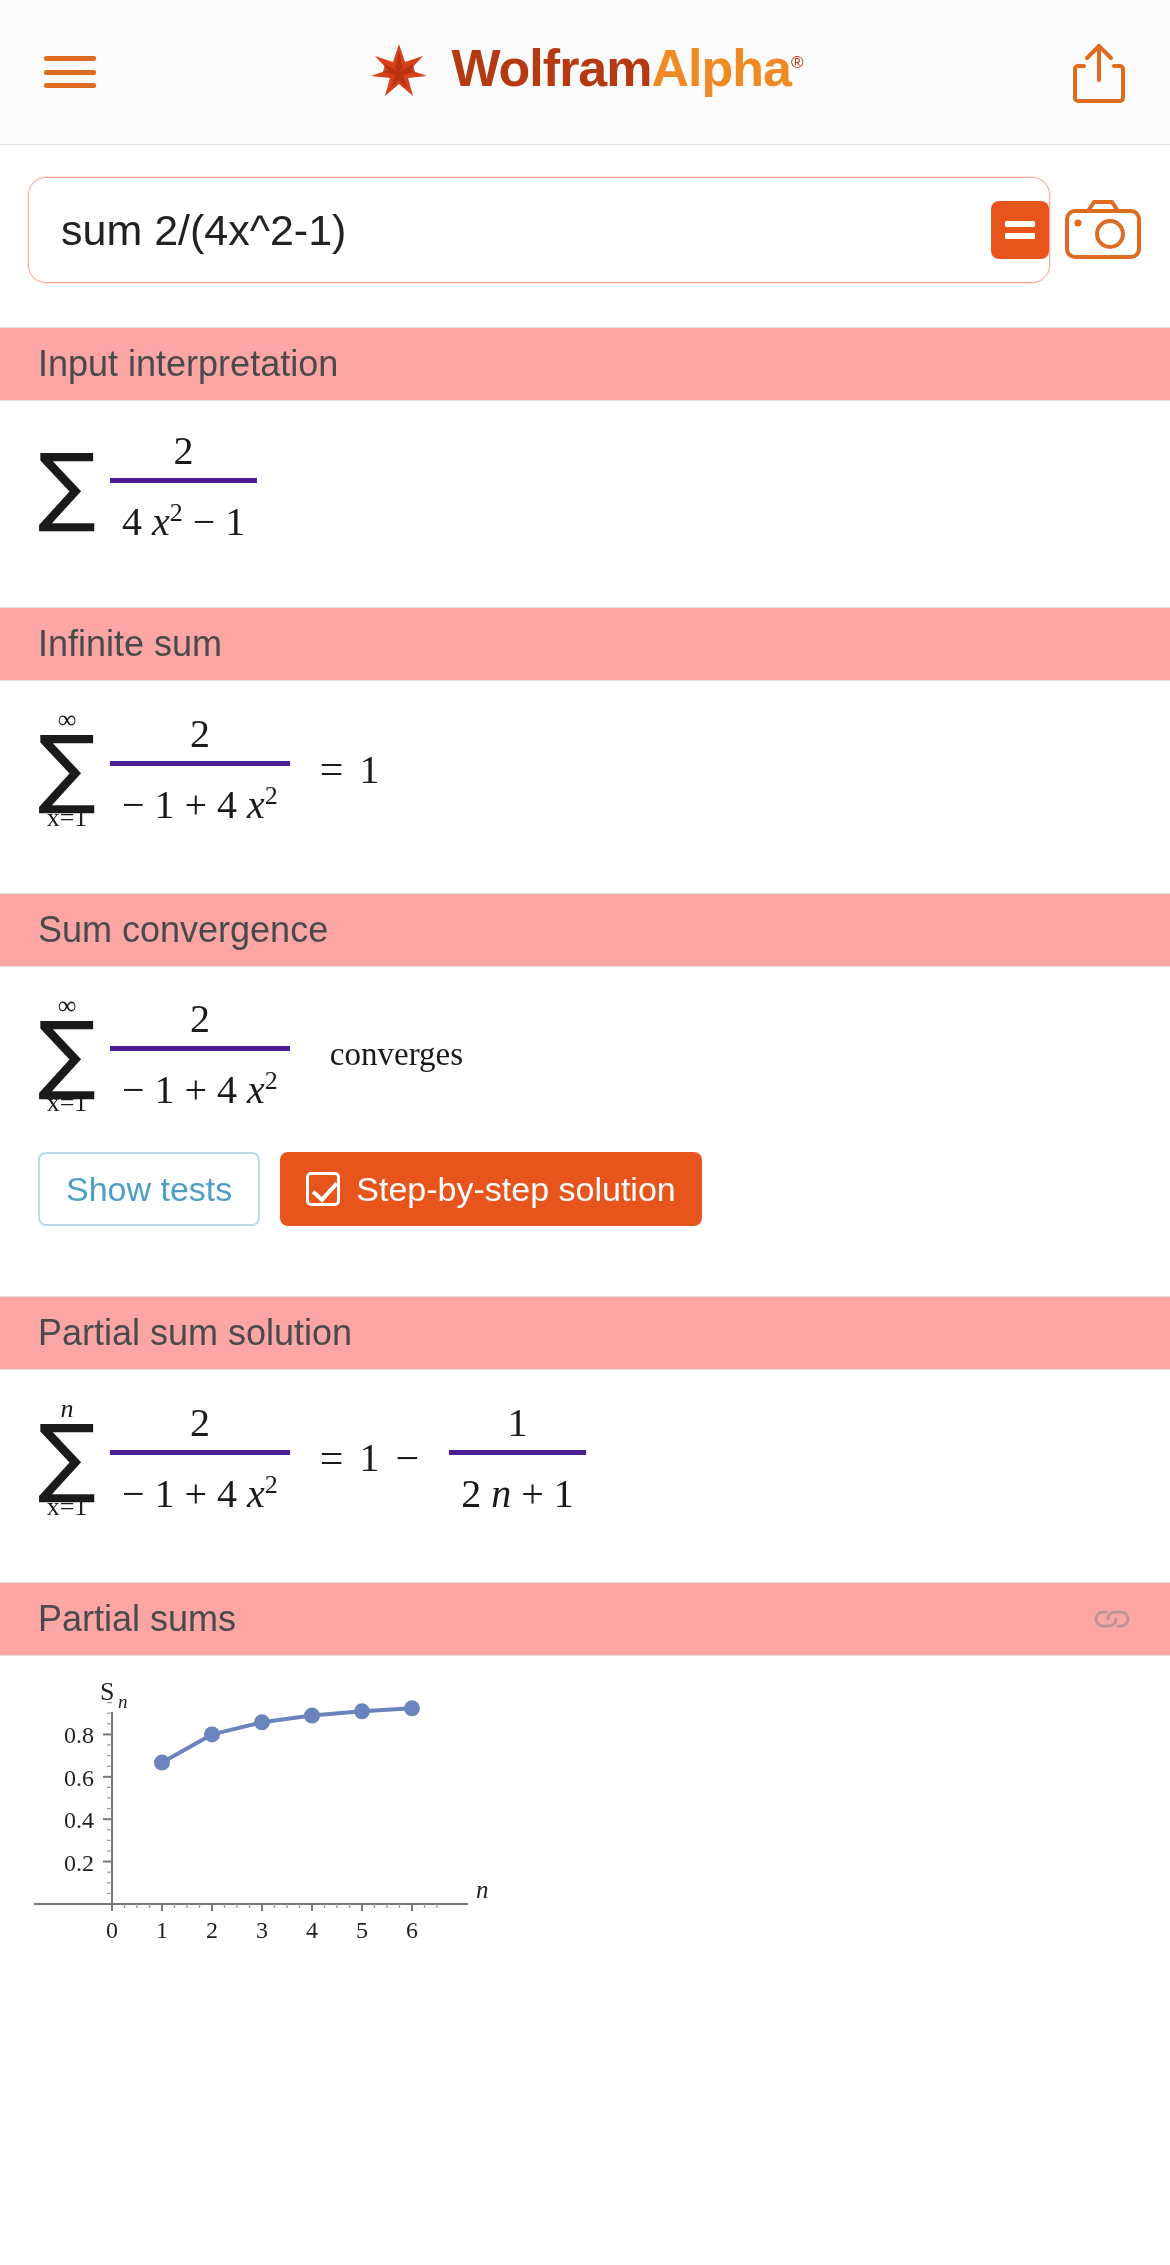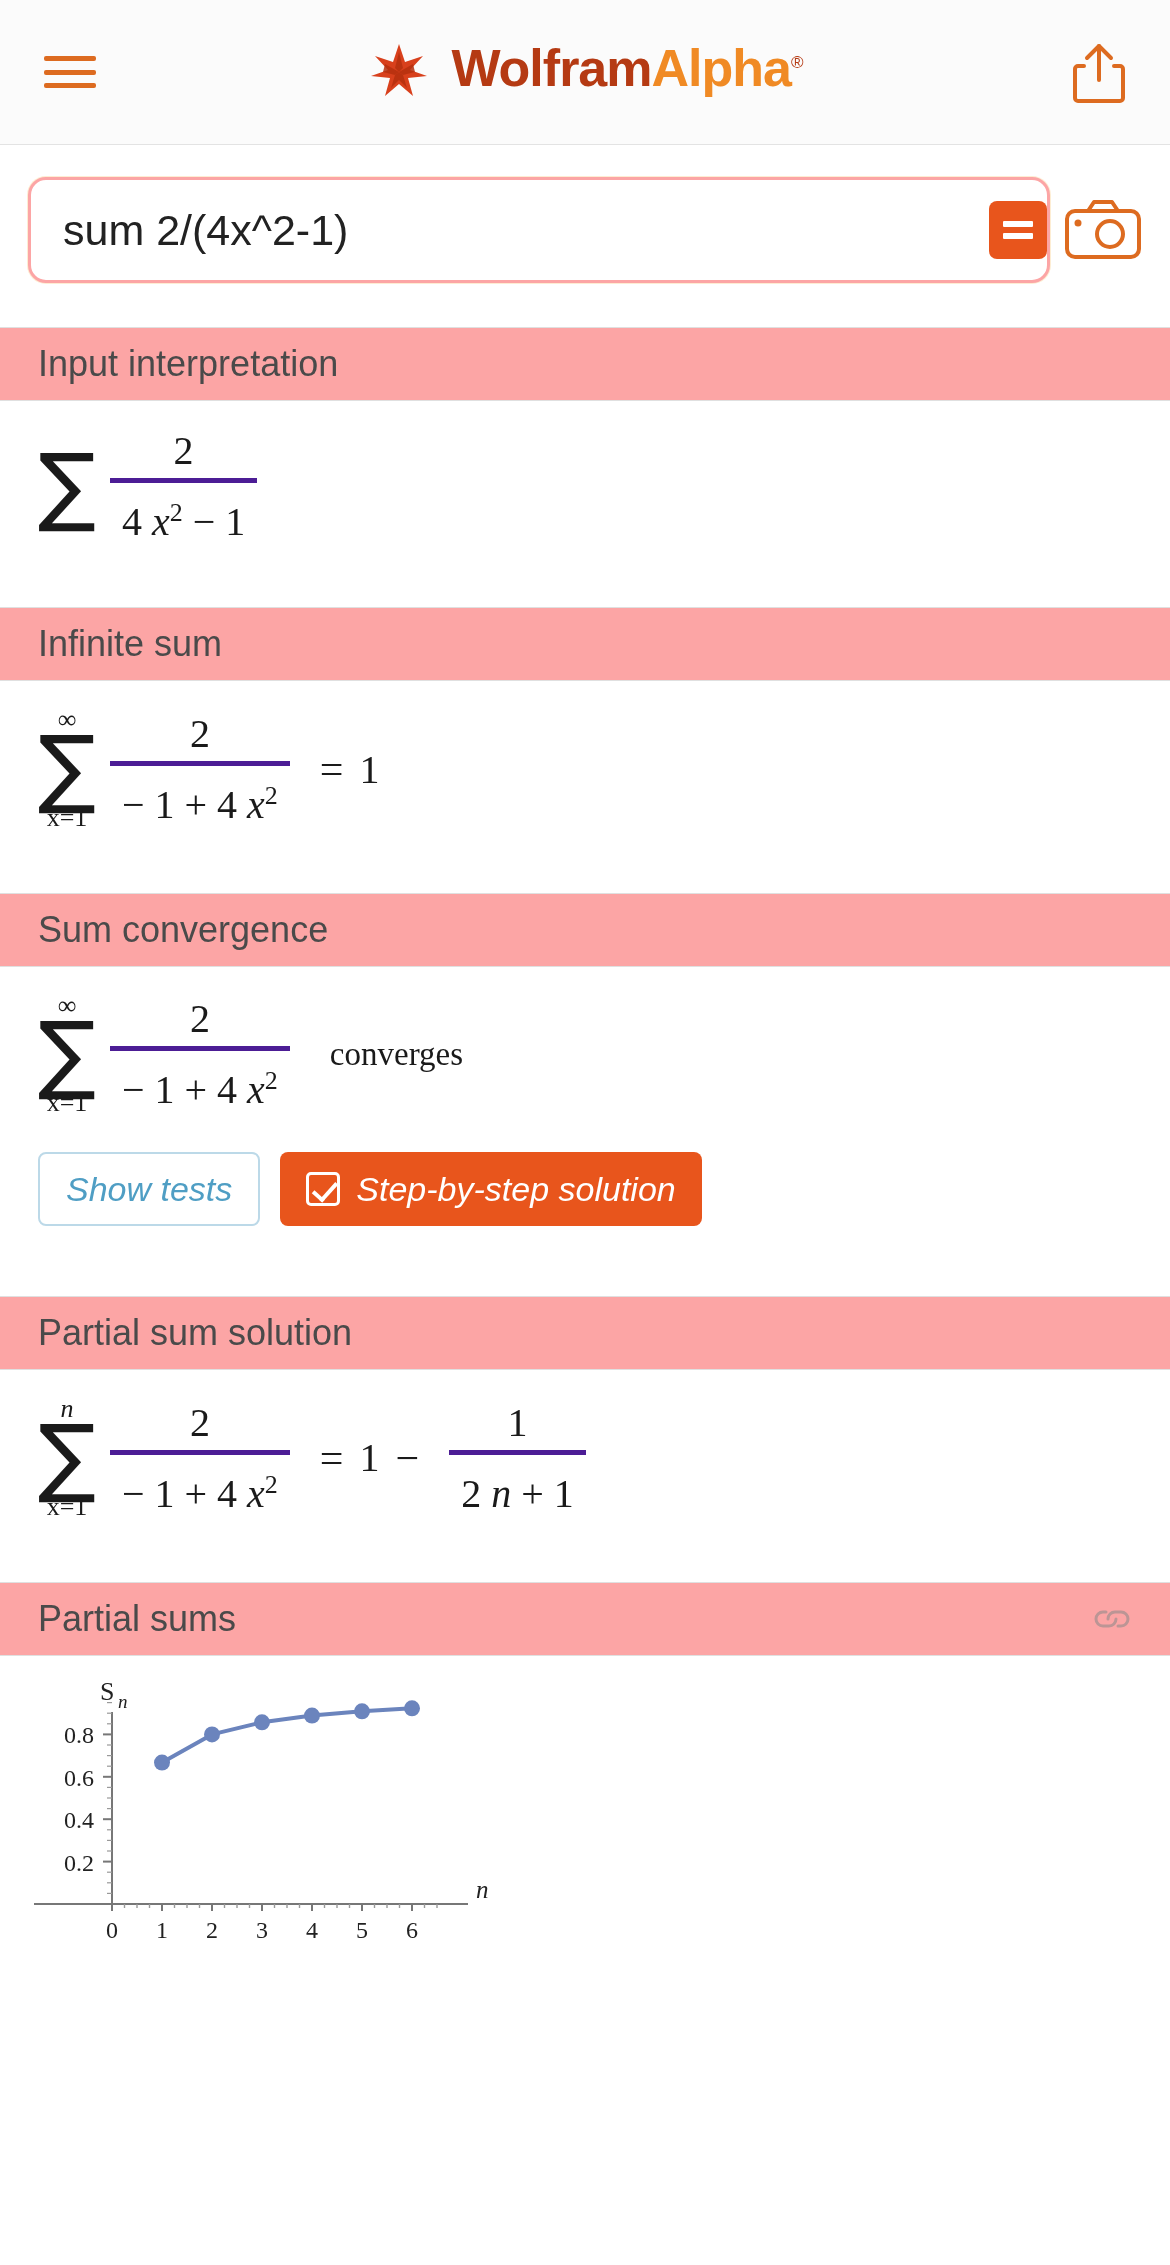--- a/index.html
+++ b/index.html
@@ -37,21 +37,21 @@
 
   
   .searchrow {
     display: flex; align-items: center; gap: 14px;
     padding: 24px 28px 0 28px;
     height: 146px;
   }
   .searchbox {
     flex: 1;
     height: 106px;
-    border: 3px solid #fca5a5;
+    border: 1px solid #fca5a5;
     border-radius: 18px;
     background: #fff;
     display: flex; align-items: center;
     padding: 0 0 0 30px;
     box-shadow: 0 0 0 1px rgba(245,166,35,.2);
   }
   .searchbox input {
     flex: 1; border: 0; outline: 0;
     font-size: 43px; color: #222;
     font-family: "Liberation Sans", sans-serif;
@@ -95,21 +95,21 @@
   .sup { font-size: 26px; vertical-align: super; font-style: normal; }
   .eq { font-size: 42px; margin: 0 16px; }
   .plain { font-size: 40px; }
   .word { font-size: 33px; margin-left: 26px; }
 
   
   .btnrow { display: flex; gap: 20px; padding: 10px 38px 34px 38px; }
   .btn {
     height: 74px; border-radius: 8px;
     display: inline-flex; align-items: center; justify-content: center;
-    font-size: 34px; padding: 0 26px; cursor: pointer; font-style: italic;
+    font-size: 34px; padding: 0 26px; cursor: pointer;
   }
   .btn-outline { border: 2px solid #bcd9e8; color: #4f9ec4; background: #fff; }
   .btn-primary { background: #e8551c; color: #fff; gap: 16px; }
   .check { width: 34px; height: 34px; border: 3px solid #fff; border-radius: 5px; position: relative; display:inline-block; }
   .check:after {
     content: ""; position: absolute; left: 9px; top: 2px;
     width: 10px; height: 20px; border: solid #fff; border-width: 0 4px 4px 0;
     transform: rotate(42deg);
   }
 

